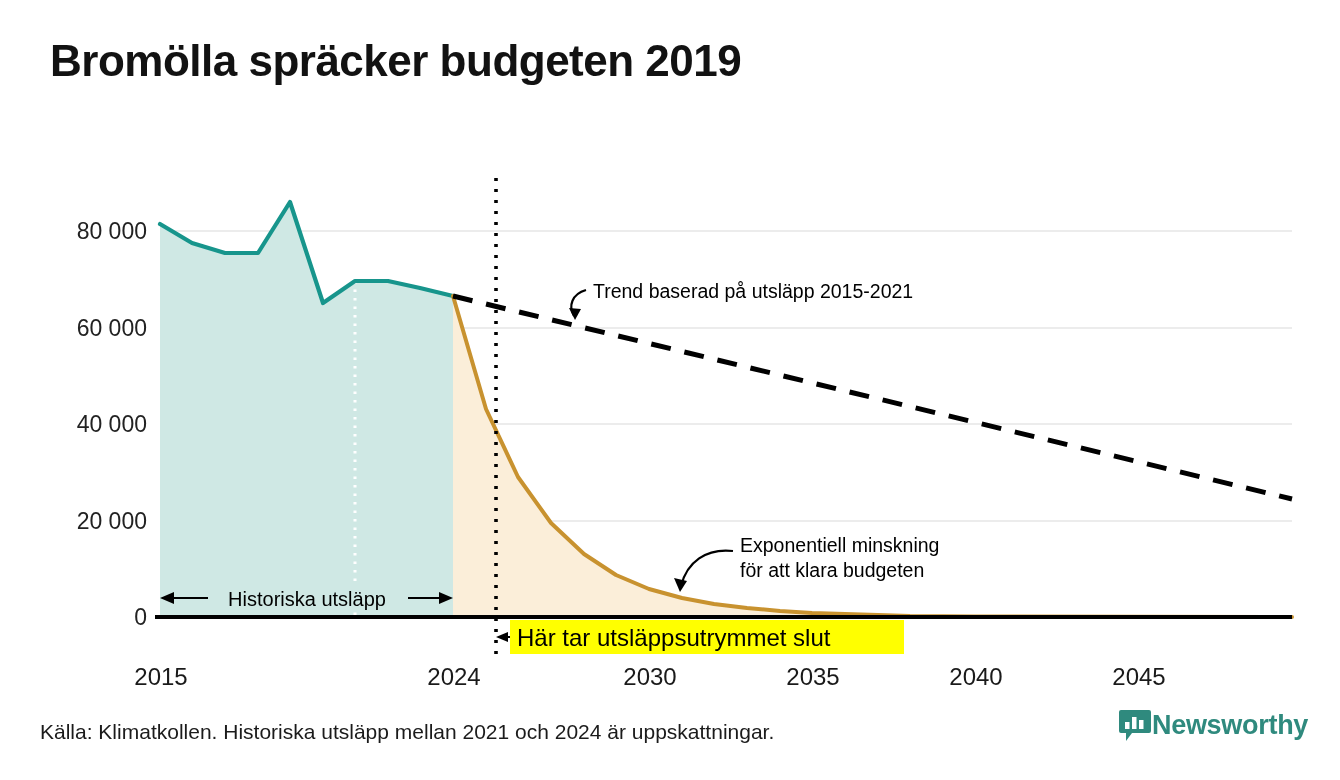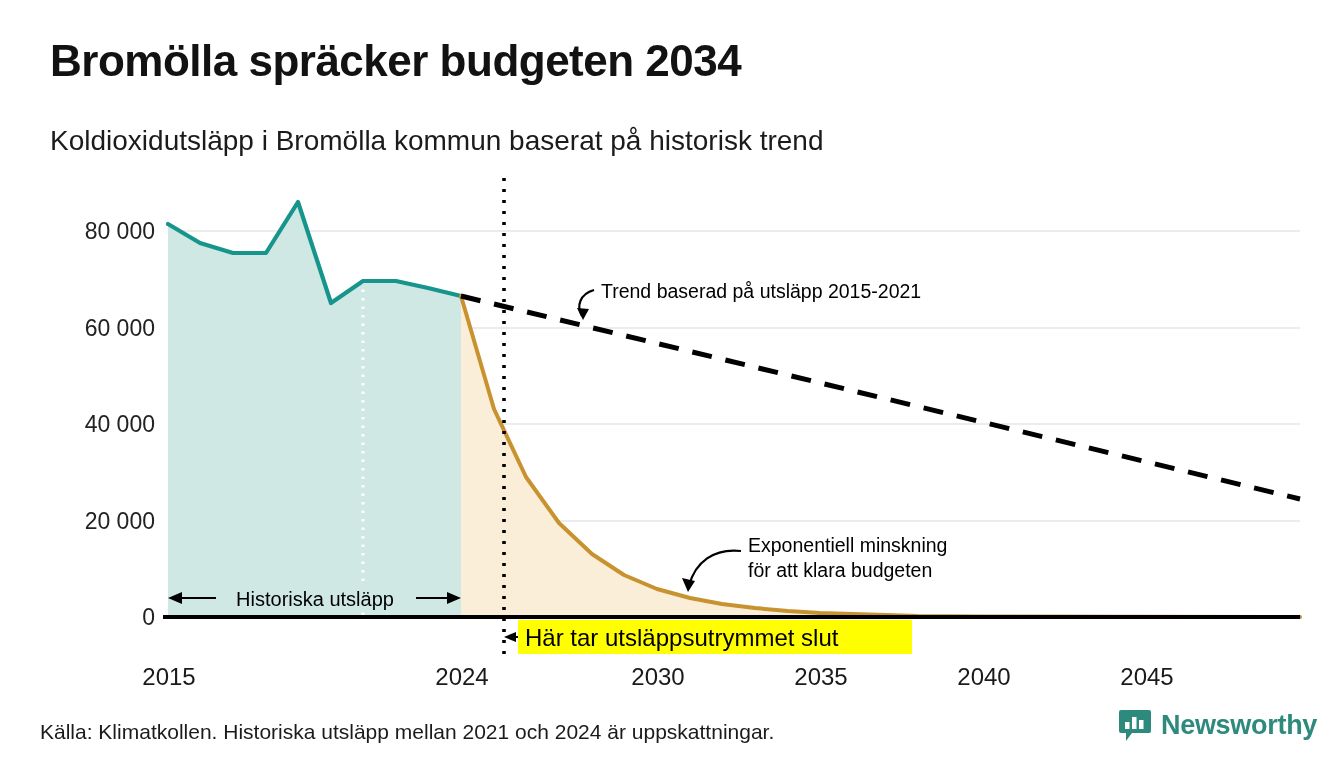--- a/index.html
+++ b/index.html
@@ -2,42 +2,41 @@
 <html><head>
 <meta charset="utf-8">
 <style>
   html,body{margin:0;padding:0;}
   body{width:1340px;height:780px;background:#ffffff;font-family:"Liberation Sans",sans-serif;overflow:hidden;}
   .page{position:relative;width:1340px;height:780px;}
 
   .title{position:absolute;left:50px;top:36px;font-size:44px;font-weight:bold;color:#121212;letter-spacing:-0.5px;white-space:nowrap;}
   .subtitle{position:absolute;left:50px;top:125px;font-size:28px;font-weight:400;color:#1b1b1b;white-space:nowrap;}
 
-  .chart-wrap{position:absolute;left:8px;top:0;width:1088px;height:780px;}
+  .chart-wrap{position:absolute;left:0;top:0;width:1088px;height:780px;}
   svg.chart{position:absolute;left:0;top:0;}
 
   .ytick{font-size:23px;fill:#222;text-anchor:end;font-family:"Liberation Sans",sans-serif;}
   .xtick{font-size:24px;fill:#1a1a1a;text-anchor:middle;font-family:"Liberation Sans",sans-serif;}
   .annot{font-size:19.5px;fill:#000;font-family:"Liberation Sans",sans-serif;}
   .annot-hist{font-size:20px;fill:#000;font-family:"Liberation Sans",sans-serif;text-anchor:middle;}
   .annot-hl{font-size:24px;fill:#000;font-family:"Liberation Sans",sans-serif;}
 
   .footer-note{position:absolute;left:40px;top:720px;font-size:21px;color:#1b1b1b;white-space:nowrap;}
 
-  .logo{position:absolute;left:1118px;top:708px;display:flex;align-items:center;gap:9px;}
+  .logo{position:absolute;left:1118px;top:708px;display:flex;align-items:center;}
   .logo-mark{width:34px;height:34px;position:relative;}
   .logo-text{font-size:27px;font-weight:bold;color:#2f8a7e;letter-spacing:-0.3px;}
 </style>
 </head>
 <body>
 
 <div class="page">
 
-  <div class="title">Bromölla spräcker budgeten 2034</div>
-  <div class="subtitle">Koldioxidutsläpp i Bromölla kommun baserat på historisk trend</div>
+  <div class="title">Bromölla spräcker budgeten 2019</div>
 
   <div class="chart-wrap">
     <svg class="chart" width="1340" height="780">
 
       <g>
         <line x1="160" y1="231" x2="1292" y2="231" stroke="#ececec" stroke-width="2"></line>
         <line x1="160" y1="328" x2="1292" y2="328" stroke="#ececec" stroke-width="2"></line>
         <line x1="160" y1="424" x2="1292" y2="424" stroke="#ececec" stroke-width="2"></line>
         <line x1="160" y1="521" x2="1292" y2="521" stroke="#ececec" stroke-width="2"></line>
       </g>

